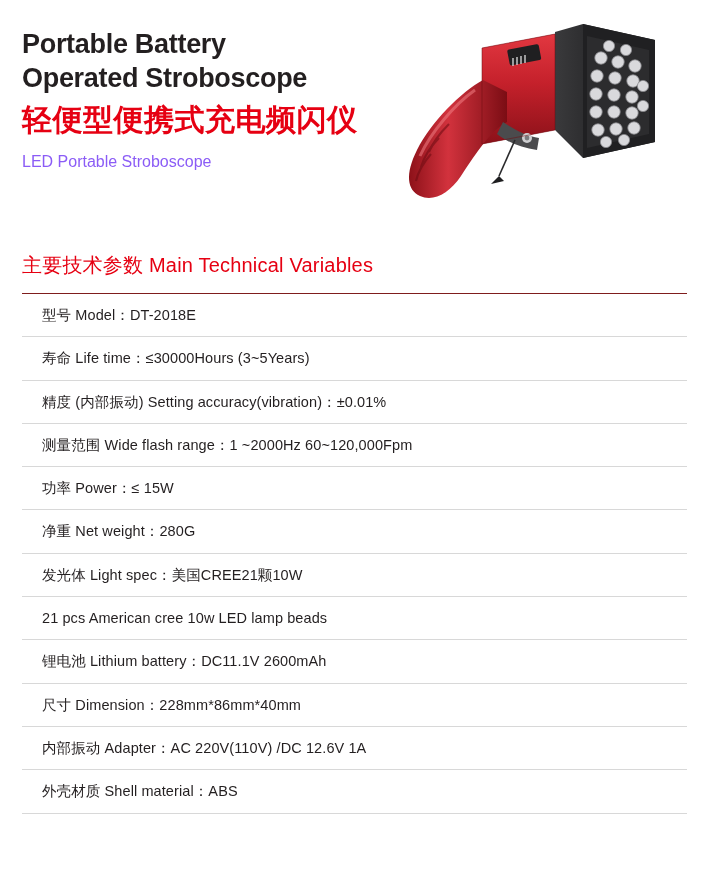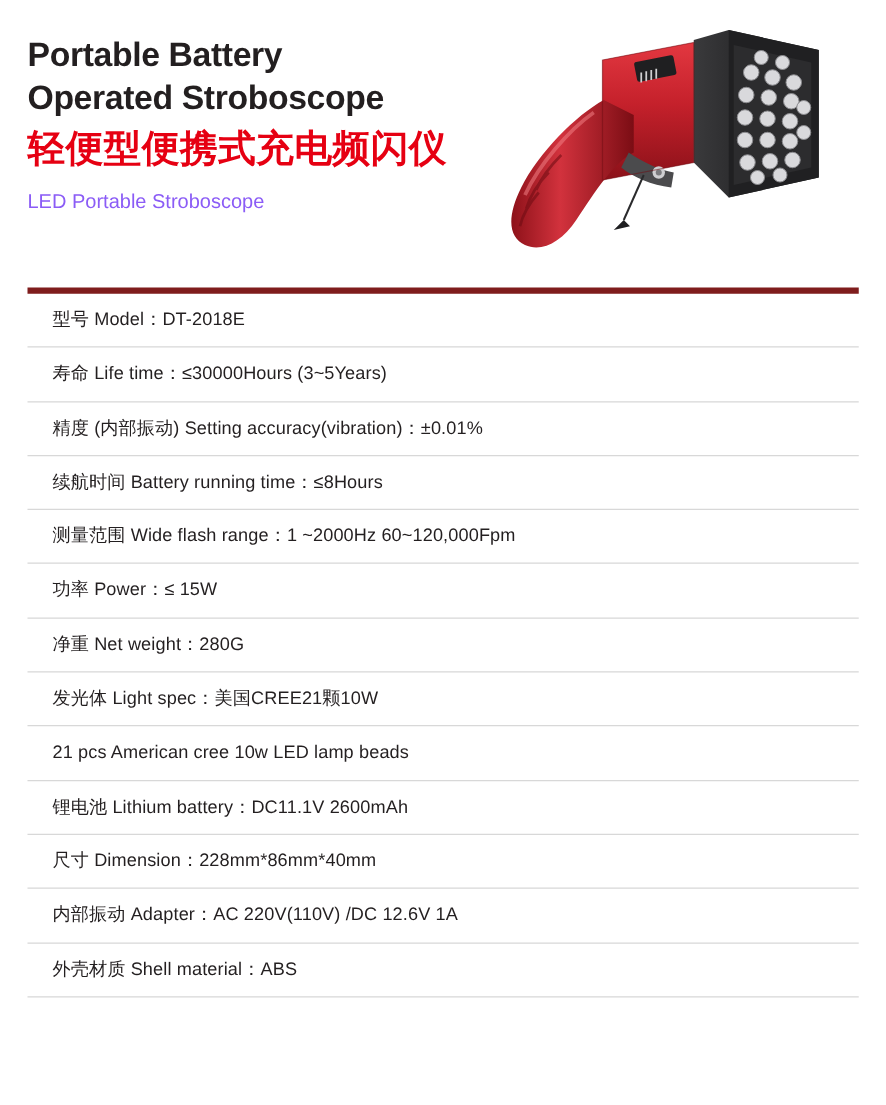--- a/index.html
+++ b/index.html
@@ -76,21 +76,21 @@
     color: #e60012;
     font-weight: normal;
     margin: 22px 0 14px 0;
     letter-spacing: 0.2px;
   }
 
   
   .spec-table {
     width: 100%;
     border-collapse: collapse;
-    border-top: 5px solid #7f1d1d;
+    border-top: 1px solid #7f1d1d;
   }
   .spec-table tr {
     border-bottom: 1px solid #d8d8d8;
   }
   .spec-table td {
     padding: 11px 0 11px 20px;
     font-size: 14.5px;
     color: #231f20;
     line-height: 1.4;
     letter-spacing: 0.1px;
@@ -192,36 +192,34 @@
         <path d="M126 40 L126 48"></path>
           <path d="M130 39 L130 47"></path>
           <path d="M134 38 L134 46"></path>
           <path d="M138 37 L138 45"></path>
       </g>
 
       <path d="M95 30 L168 16 L168 112 L95 126 Z" fill="none" stroke="#6d0b12" stroke-width="1" opacity="0.5"></path>
     </svg>
   </div>
 
+  <div class="section-heading">主要技术参数 Main Technical Variables</div>
 
   <table class="spec-table">
     <tbody>
       <tr>
           <td>型号 Model：DT-2018E</td>
         </tr>
       <tr>
           <td>寿命 Life time：≤30000Hours (3~5Years)</td>
         </tr>
       <tr>
           <td>精度 (内部振动) Setting accuracy(vibration)：±0.01%</td>
         </tr>
       <tr>
-          <td>续航时间 Battery running time：≤8Hours</td>
-        </tr>
-      <tr>
           <td>测量范围 Wide flash range：1 ~2000Hz 60~120,000Fpm</td>
         </tr>
       <tr>
           <td>功率 Power：≤ 15W</td>
         </tr>
       <tr>
           <td>净重 Net weight：280G</td>
         </tr>
       <tr>
           <td>发光体 Light spec：美国CREE21颗10W</td>

